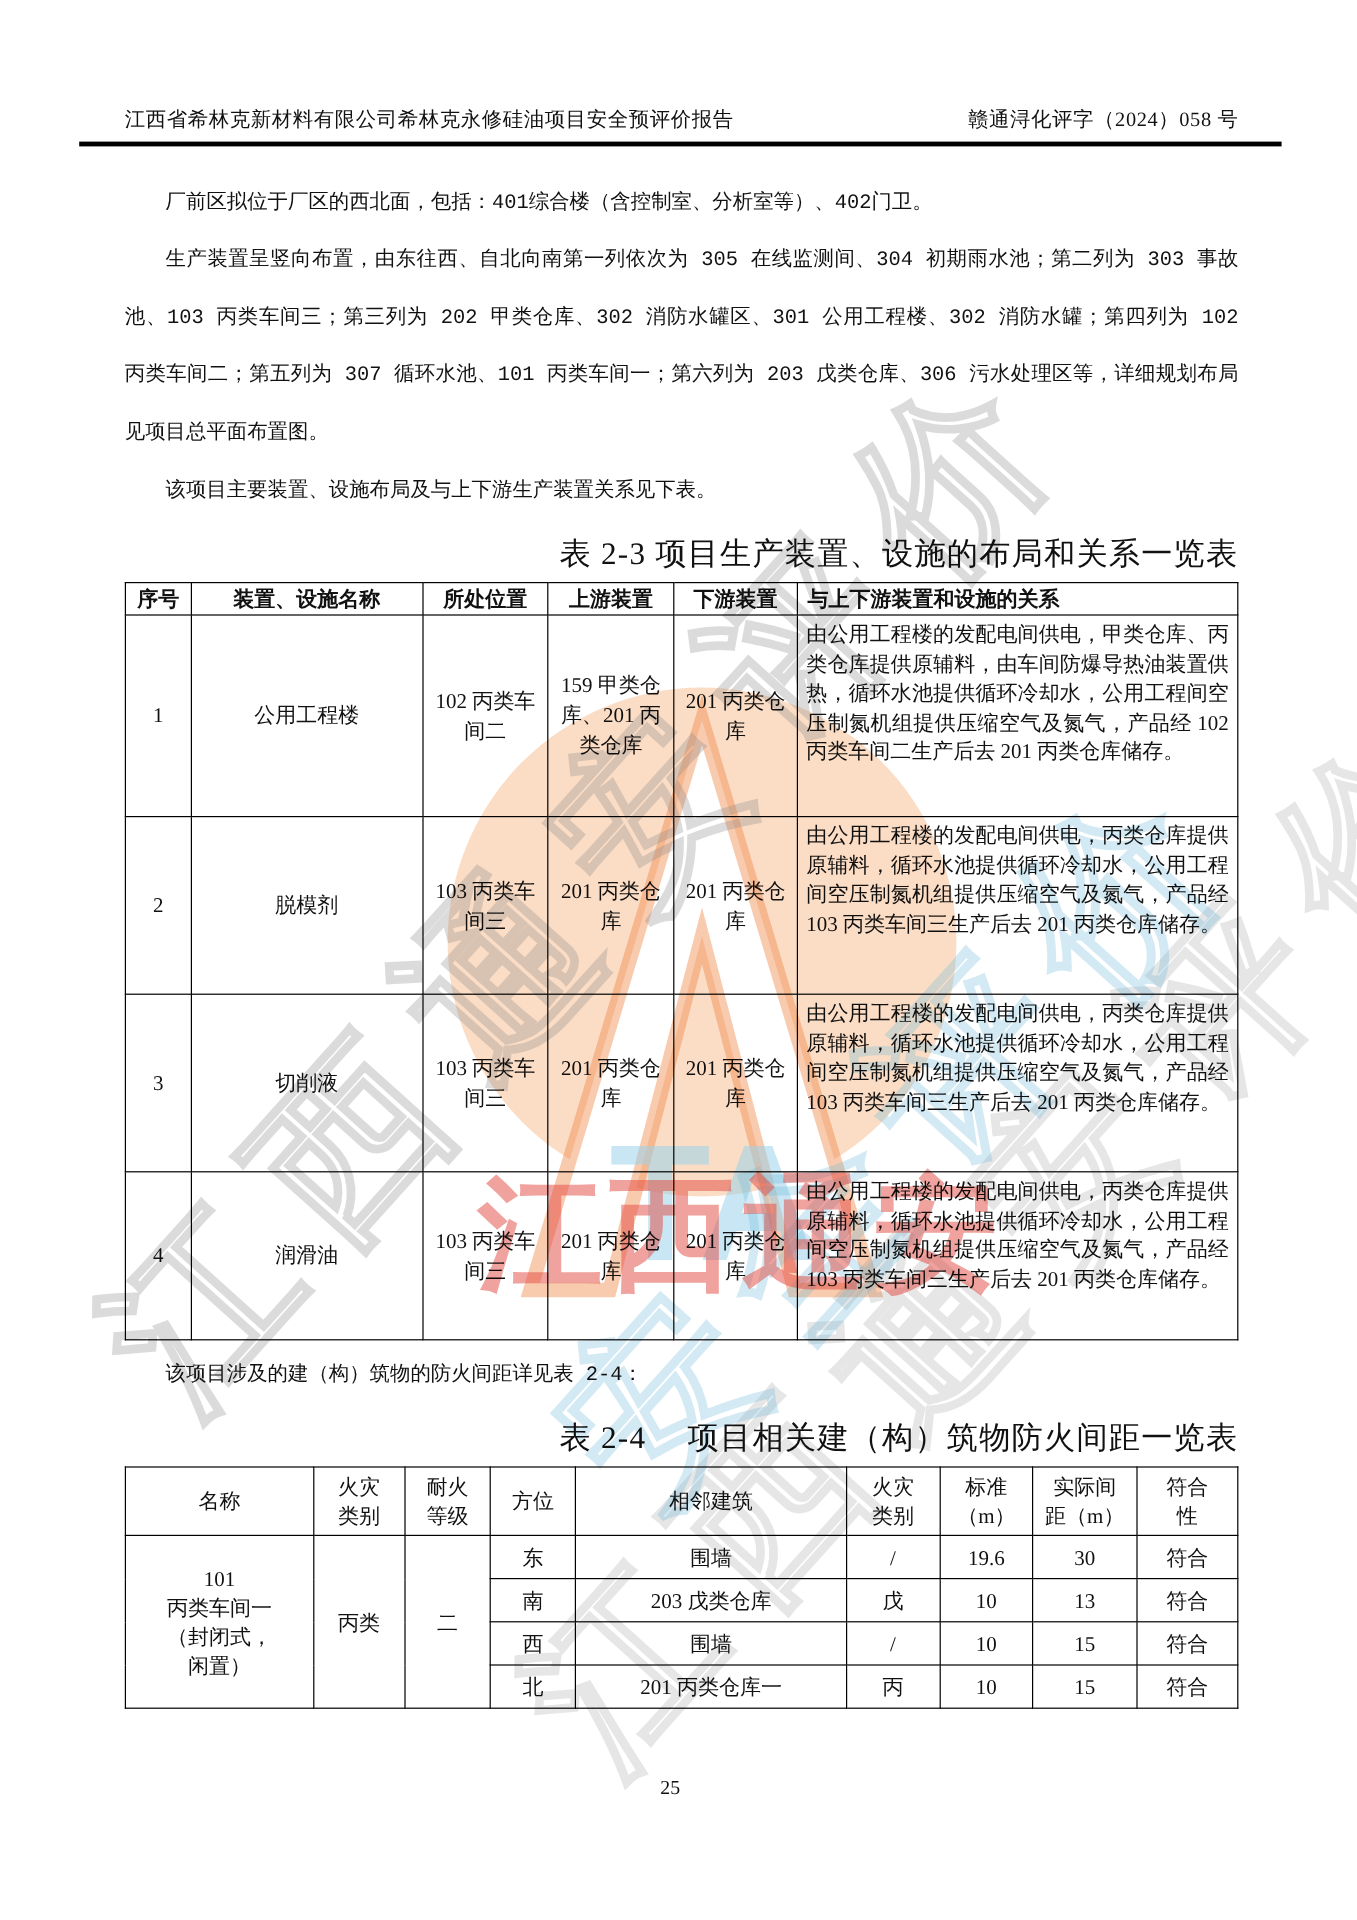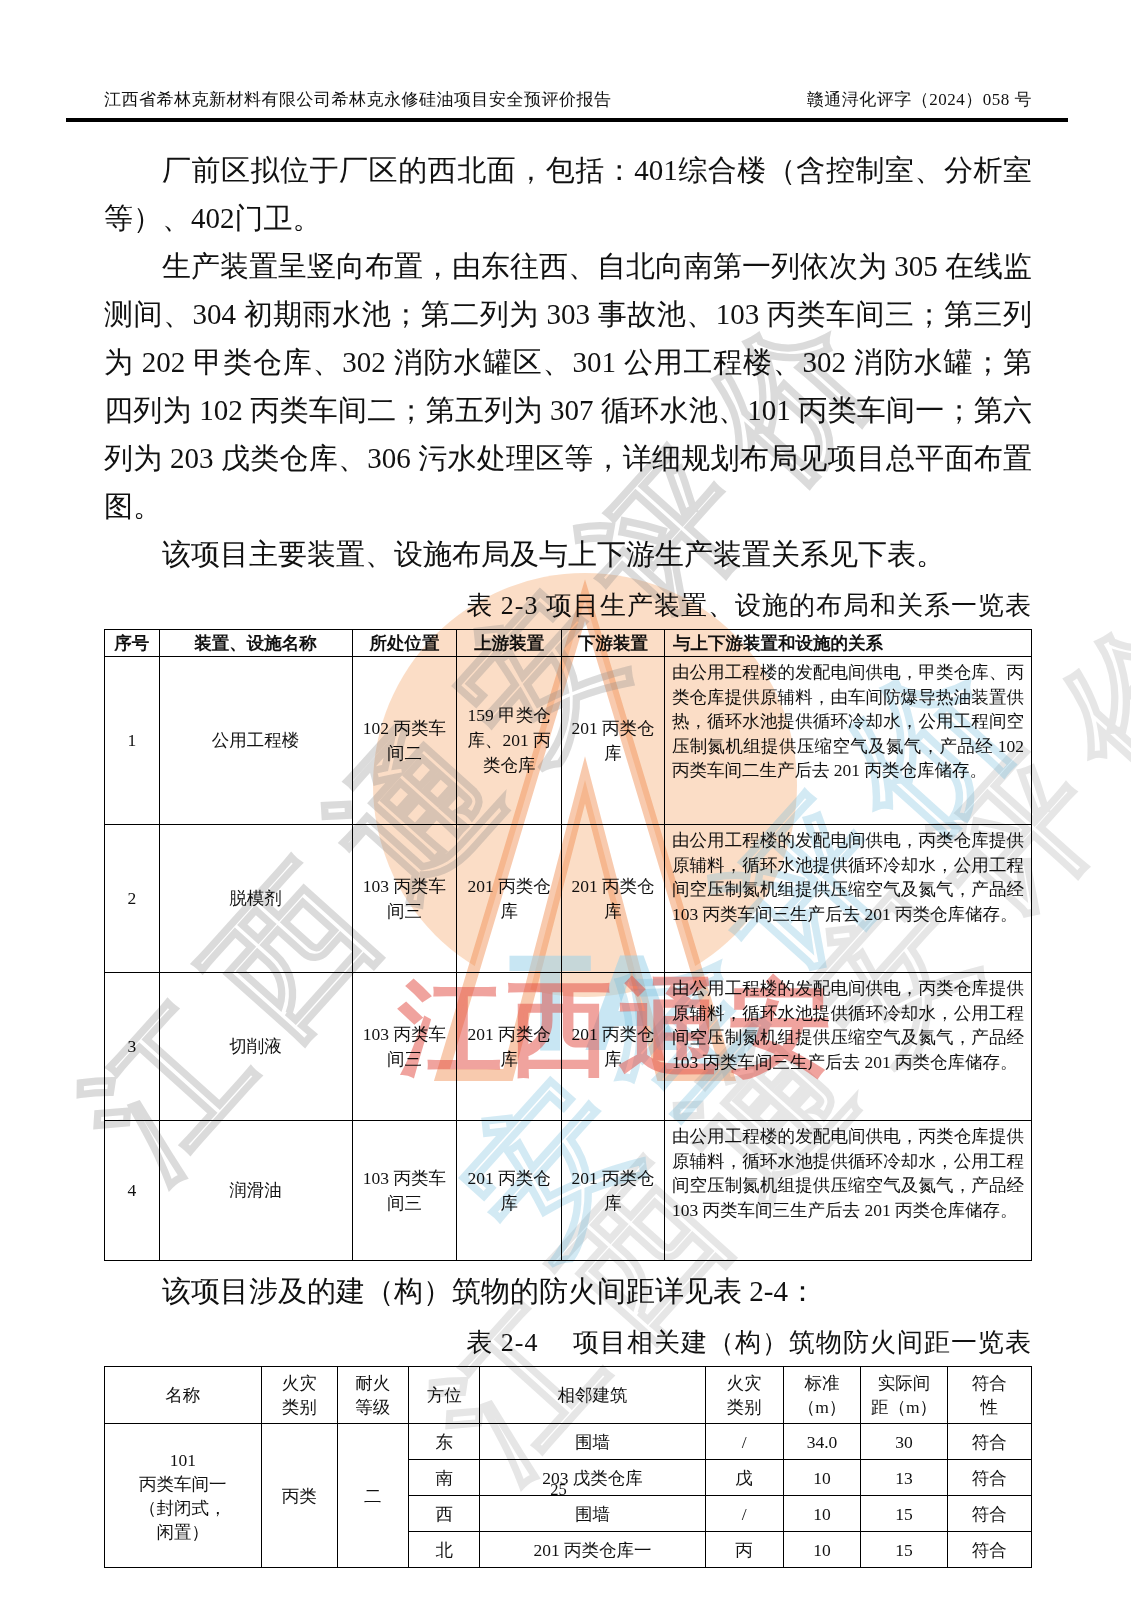--- a/index.html
+++ b/index.html
@@ -7,21 +7,21 @@
     width:1131px;height:1600px;position:relative;background:#ffffff;
     font-family:"Liberation Serif","DejaVu Serif",serif;color:#111;
     overflow:hidden;
   }
   .content{position:relative;z-index:1;padding:0 99px 0 104px;}
   
   .hdr{display:flex;justify-content:space-between;align-items:flex-end;
        padding-top:88px;font-size:17px;letter-spacing:0.5px;}
   .hdr-rule{height:4px;background:#000;margin:7px -36px 0 -38px;}
   
-  .para{font-size:29px;line-height:48px;text-align:justify;text-indent:2em;margin:0;}
+  .para{font-size:17px;line-height:48px;text-align:justify;text-indent:2em;margin:0;font-family:Liberation Mono, monospace;}
   .p1{margin-top:24px;}
   
   .tbl-title{font-size:26px;font-weight:normal;text-align:right;margin:10px 0 6px 0;letter-spacing:1px;}
   
   table{border-collapse:collapse;width:100%;table-layout:fixed;}
   .t23{margin-top:2px;}
   .t23 th,.t23 td{border:1.6px solid #000;padding:2px 4px;font-size:17.5px;
     text-align:center;vertical-align:middle;line-height:25px;overflow:hidden;}
   .t23 thead th{font-weight:bold;height:24px;padding:1px 2px;white-space:nowrap;line-height:22px;text-align:center;}
   .t23 thead th.rel{text-align:left;padding-left:8px;}
@@ -167,21 +167,21 @@
           <span>101</span><br>
           <span>丙类车间一</span><br>
           <span>（封闭式，</span><br>
           <span>闲置）</span>
         </td>
         <td rowspan="4">丙类</td>
         <td rowspan="4">二</td>
         <td>东</td>
         <td>围墙</td>
         <td>/</td>
-        <td>34.0</td>
+        <td>19.6</td>
         <td>30</td>
         <td>符合</td>
       </tr>
       <tr>
         <td>南</td>
         <td>203 戊类仓库</td>
         <td>戊</td>
         <td>10</td>
         <td>13</td>
         <td>符合</td>

